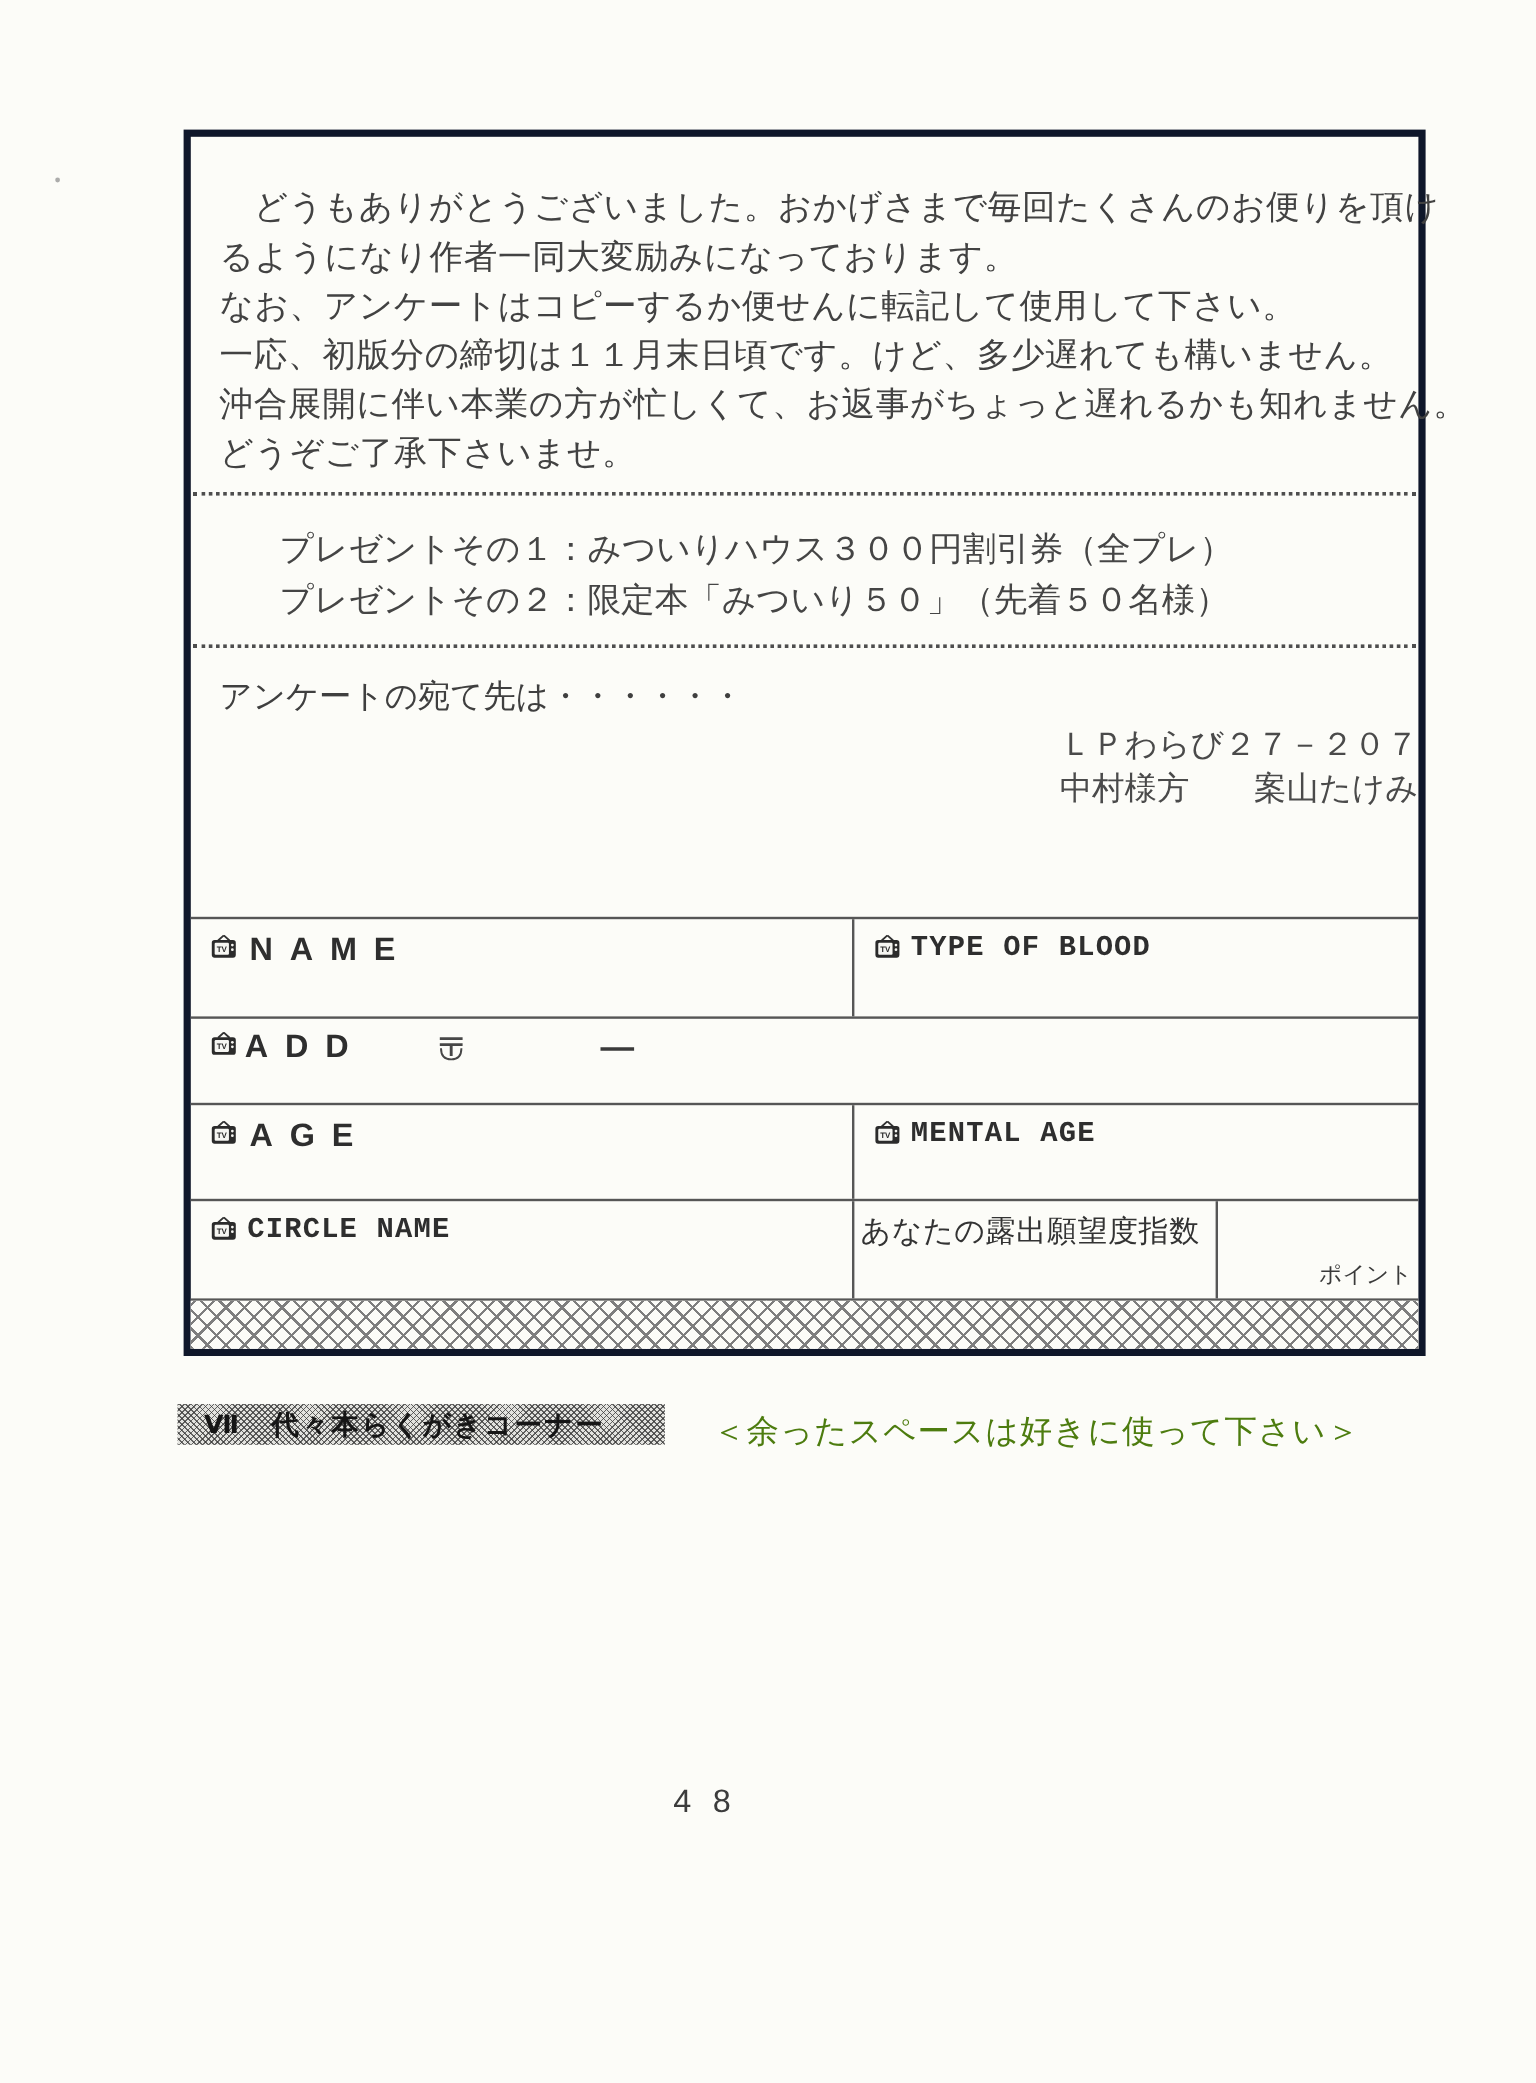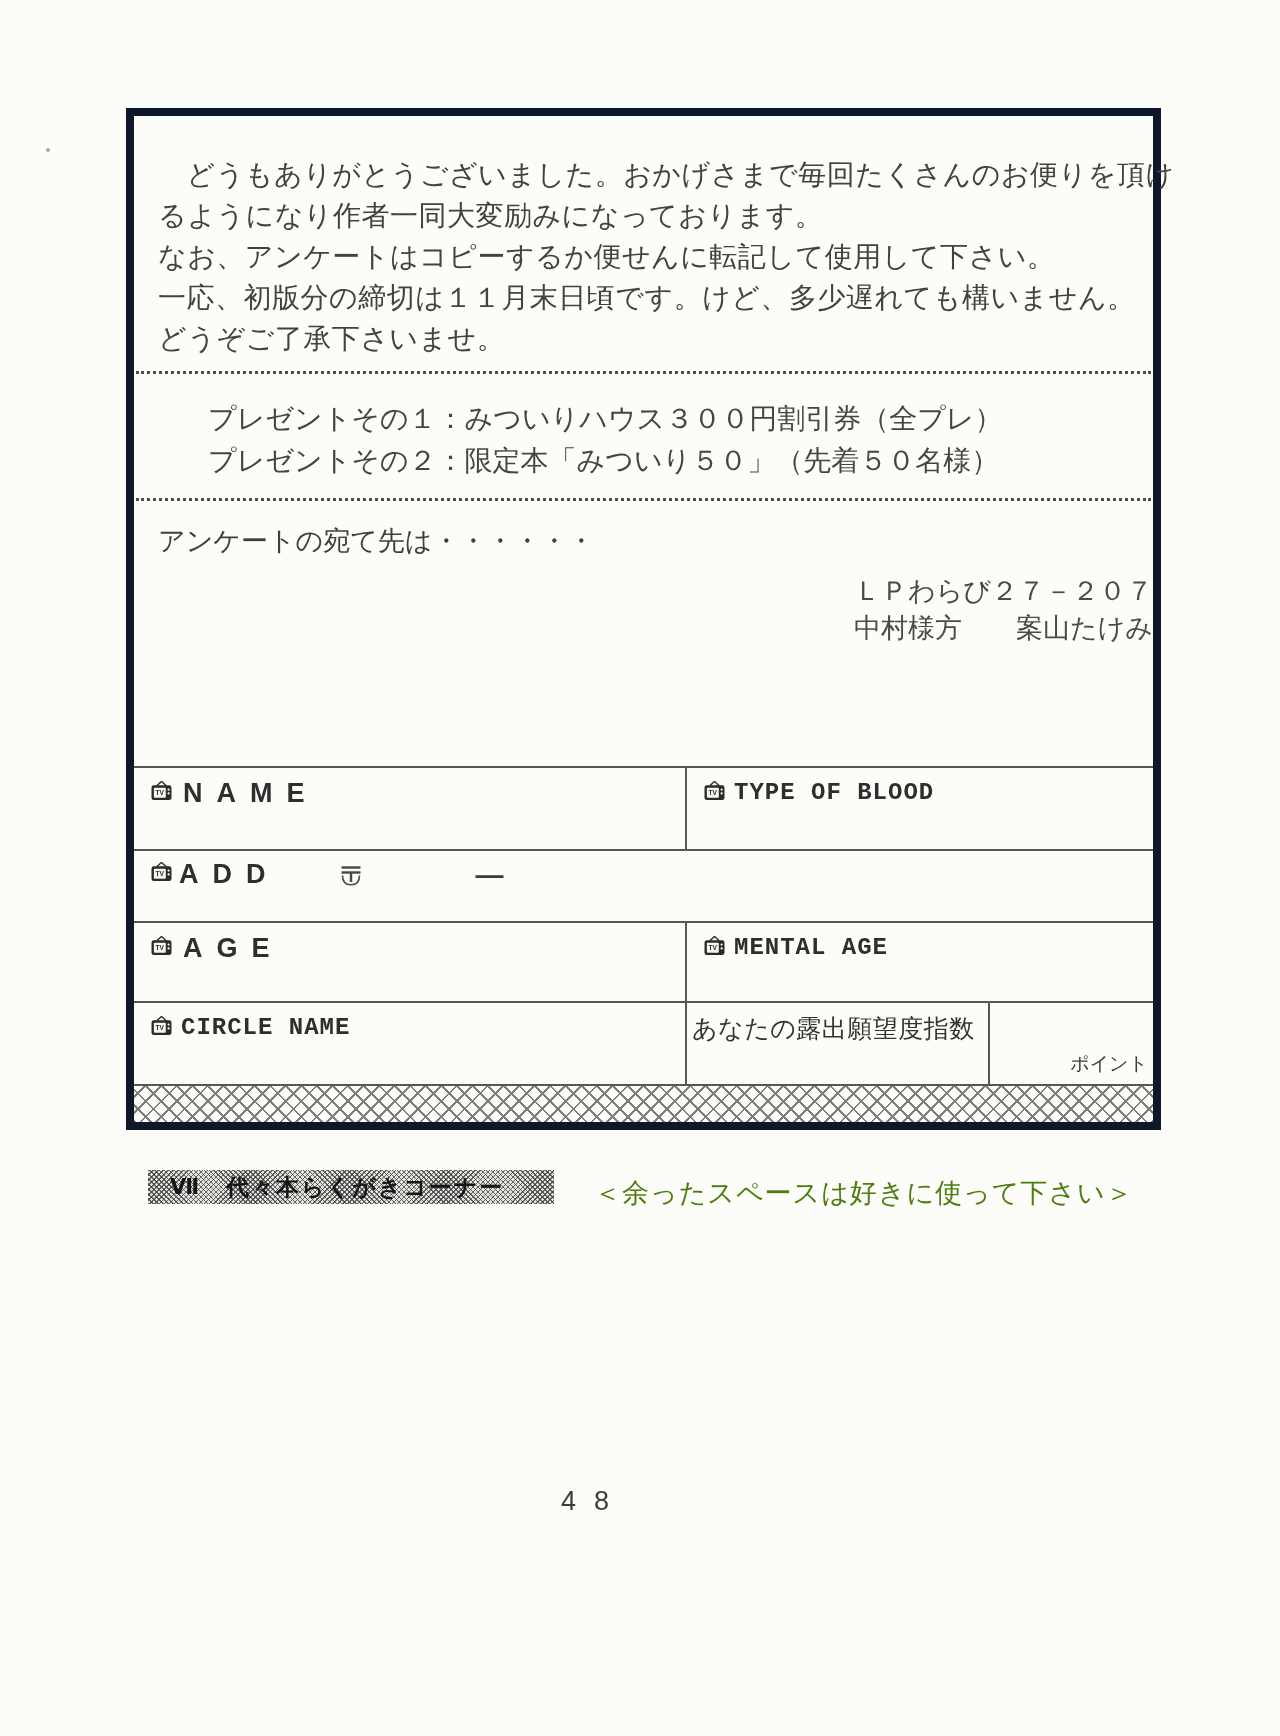--- a/index.html
+++ b/index.html
@@ -8,31 +8,31 @@
     width:1280px;height:1736px;
     background:#fcfcf8;
     font-family:"Liberation Sans","DejaVu Sans",sans-serif;
     color:#3d3d3d;
     overflow:hidden;
   }
   .speck{position:absolute;width:4px;height:4px;border-radius:50%;background:#8a8a8a;opacity:.7;}
 
   
   .main-box{
-    position:absolute;left:126px;top:108px;
+    position:absolute;left:153px;top:108px;
     width:1035px;height:1022px;
-    border:8px solid #0f172a;
+    border:6px solid #0f172a;
     box-sizing:border-box;
   }
   .jline{white-space:pre;}
   .intro{margin:38px 14px 0 24px;font-size:28px;line-height:41px;letter-spacing:.5px;color:#424242;}
   .dotted-sep{border-top:3px dotted #4e4e4e;height:0;margin:0 2px;}
   .sep1{margin-top:12px;}
   .presents{padding:24px 0 16px 74px;font-size:28px;line-height:42px;color:#454545;}
-  .addr-label{margin:24px 0 16px 24px;font-size:27px;line-height:32px;color:#3f3f3f;}
+  .addr-label{margin:24px 0 6px 24px;font-size:27px;line-height:32px;color:#3f3f3f;}
   .addr-right{margin-top:6px;text-align:right;font-size:27px;line-height:37px;color:#4a4a4a;}
 
   
   .form{
     position:absolute;left:0;right:0;top:650px;bottom:0;
     display:flex;flex-direction:column;
     border-top:2px solid #565656;
   }
   .frow{border-bottom:2px solid #565656;box-sizing:content-box;}
   .row-add{height:72px;display:flex;align-items:flex-start;padding:10px 0 0 16px;box-sizing:border-box;}
@@ -90,20 +90,21 @@
 
   <div class="speck" style="left:46px;top:148px;"></div>
 
   <div class="main-box">
 
     <div class="intro">
       <div class="jline">　どうもありがとうございました。おかげさまで毎回たくさんのお便りを頂け</div>
       <div class="jline">るようになり作者一同大変励みになっております。</div>
       <div class="jline">なお、アンケートはコピーするか便せんに転記して使用して下さい。</div>
       <div class="jline">一応、初版分の締切は１１月末日頃です。けど、多少遅れても構いません。</div>
+      <div class="jline">沖合展開に伴い本業の方が忙しくて、お返事がちょっと遅れるかも知れません。</div>
       <div class="jline">どうぞご了承下さいませ。</div>
     </div>
 
     <div class="dotted-sep sep1"></div>
 
     <div class="presents">
       <div class="jline">プレゼントその１：みついりハウス３００円割引券（全プレ）</div>
       <div class="jline">プレゼントその２：限定本「みついり５０」（先着５０名様）</div>
     </div>
 

